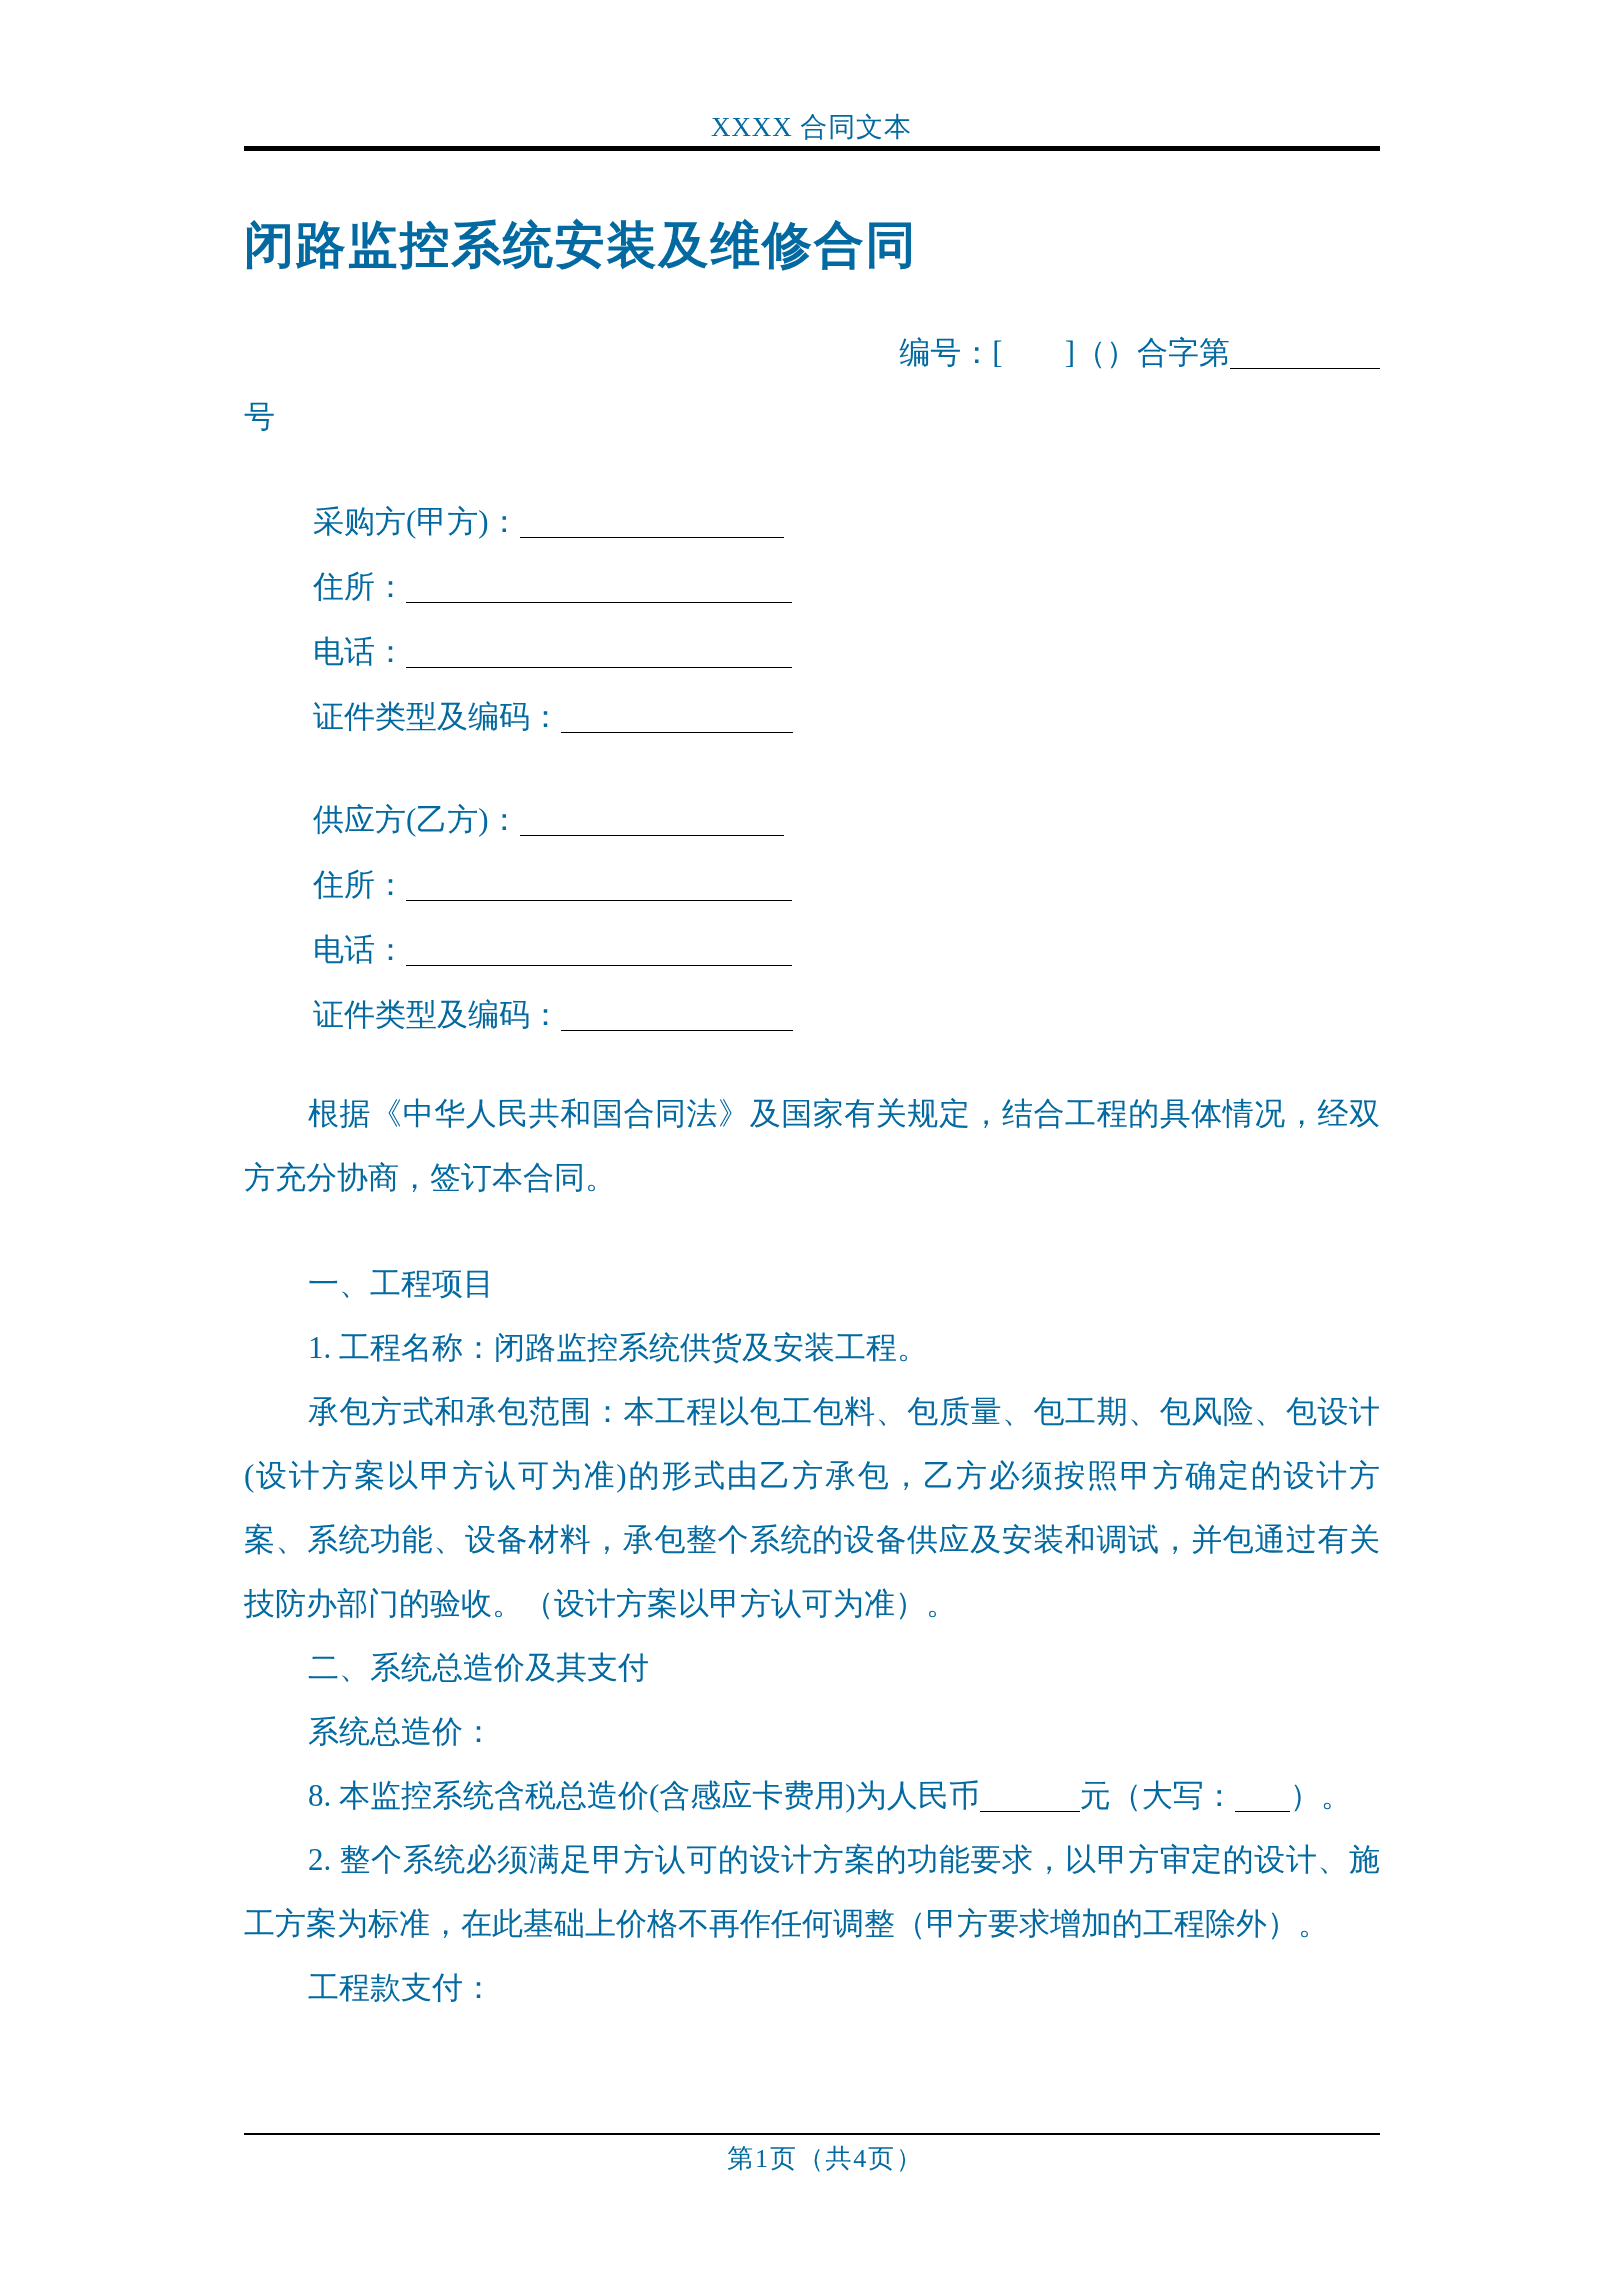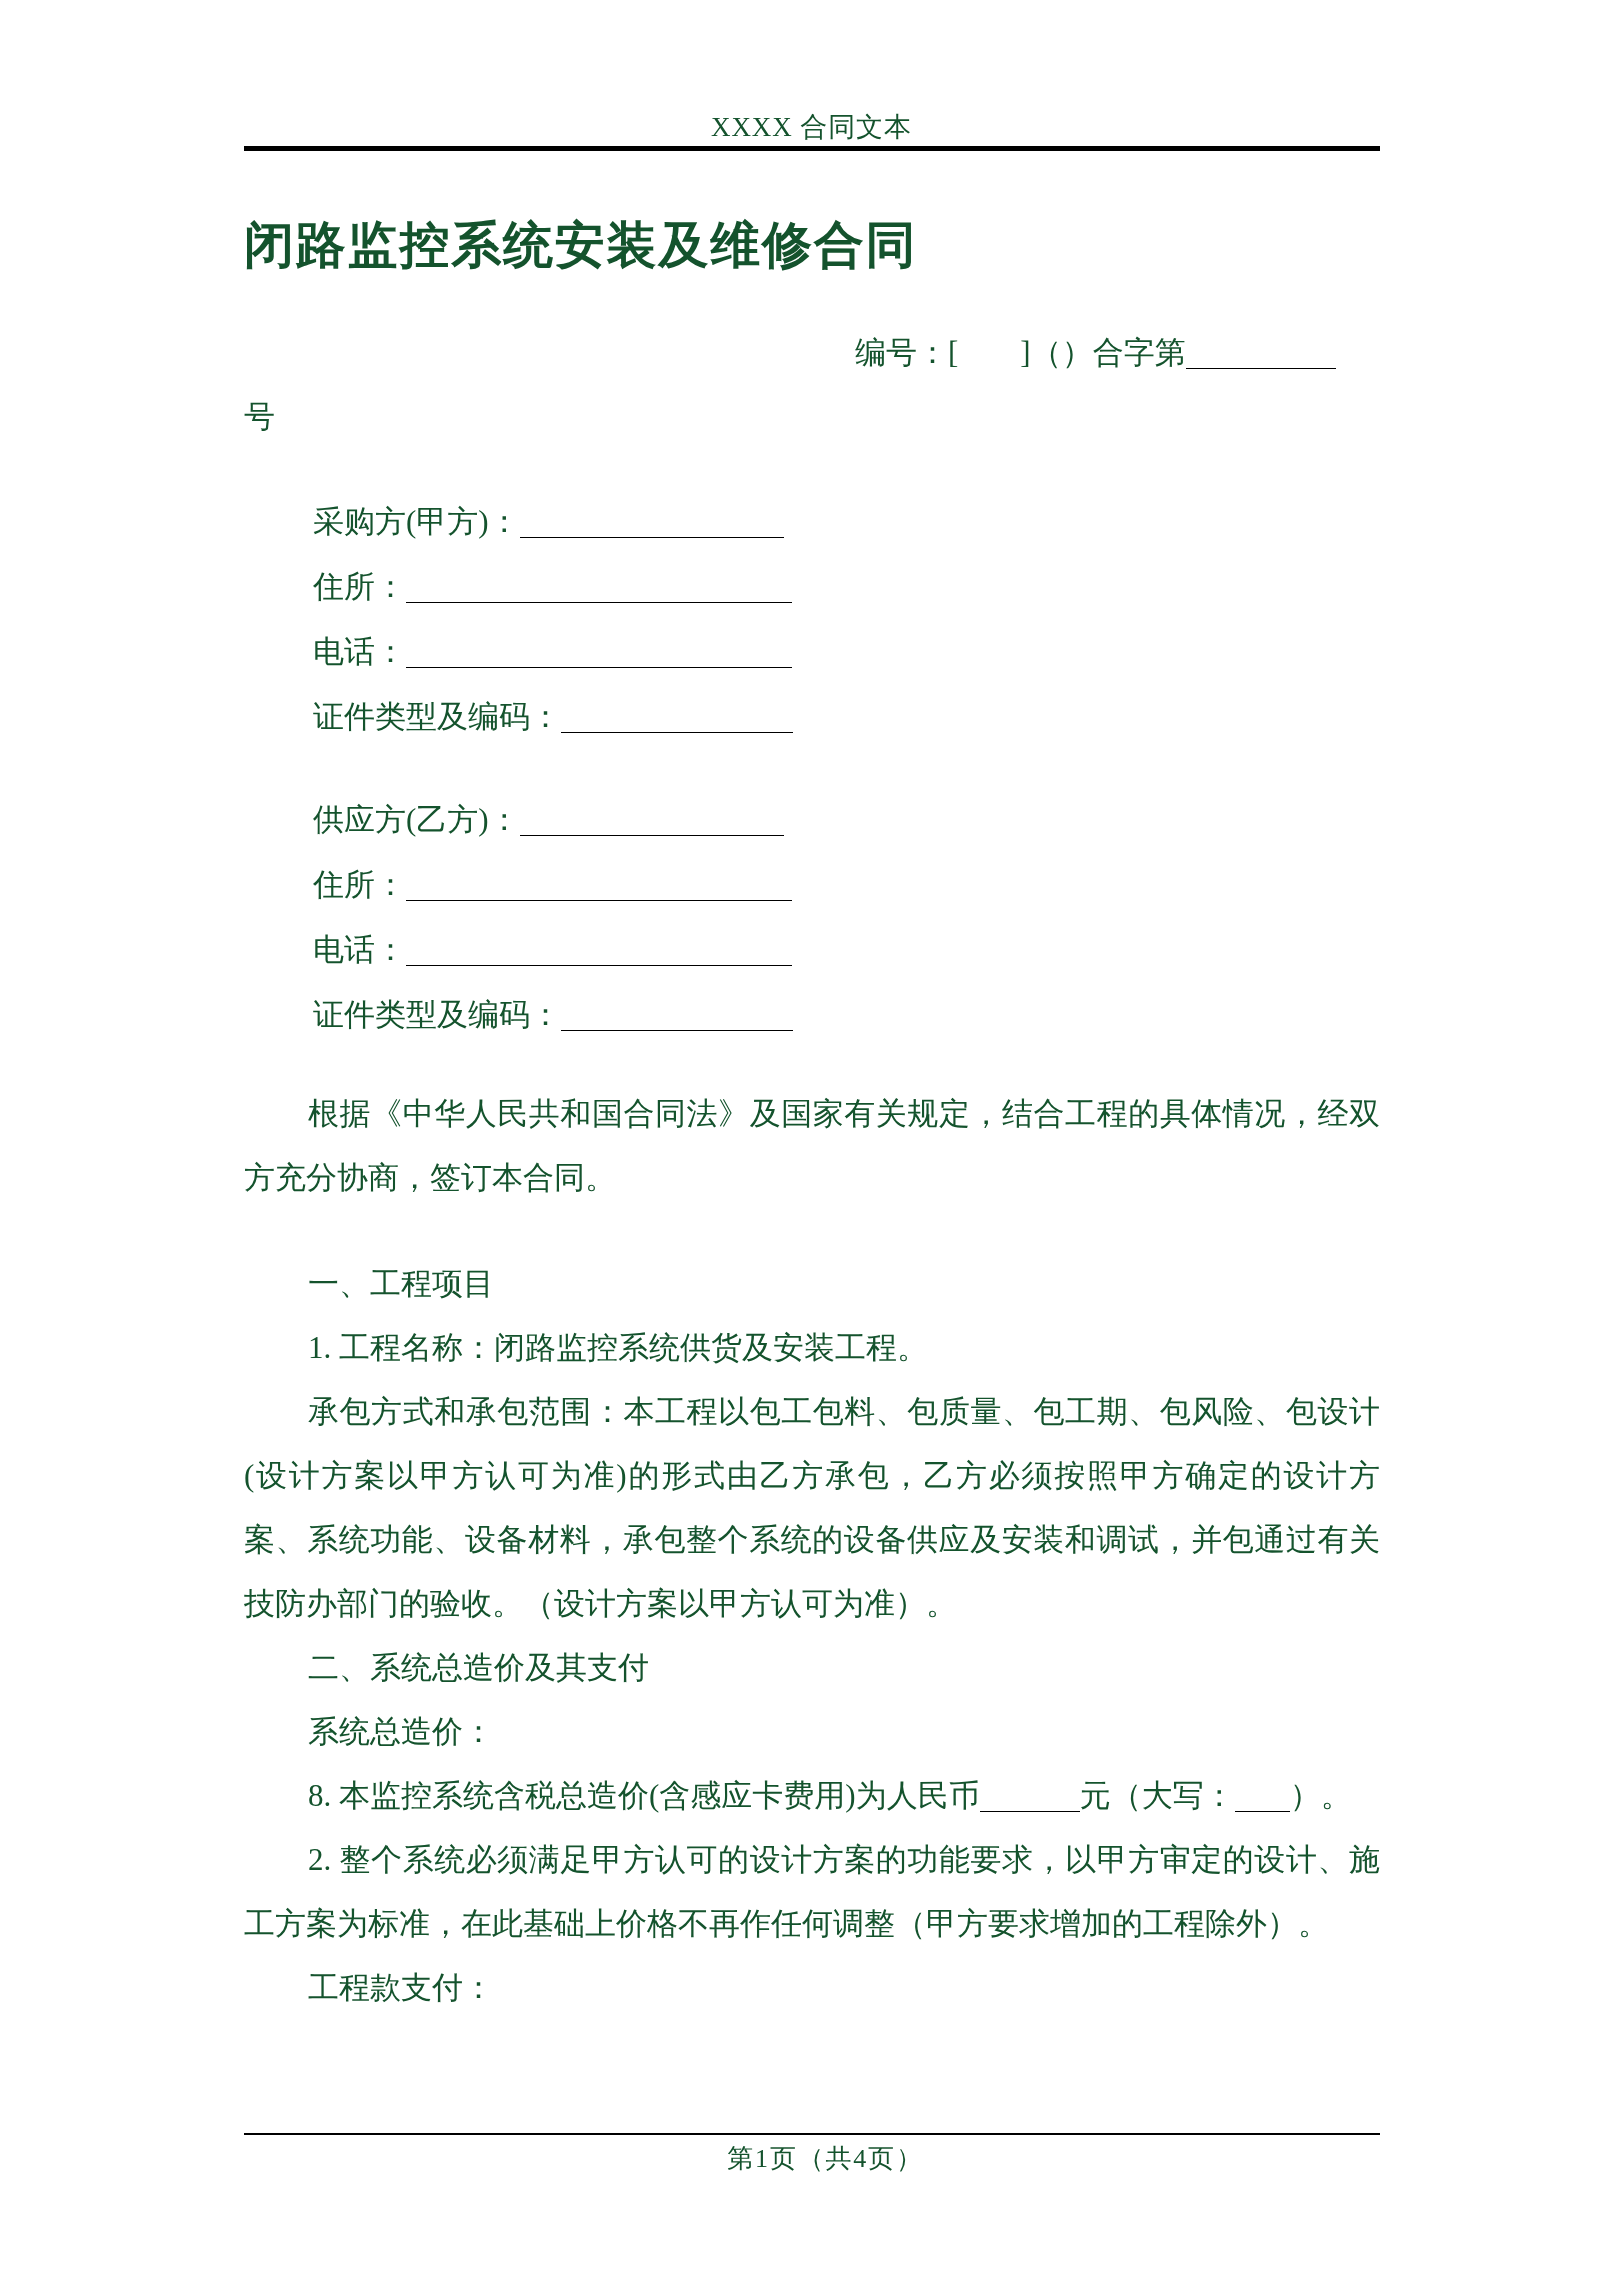--- a/index.html
+++ b/index.html
@@ -1,21 +1,21 @@
 <!DOCTYPE html>
 <html style="font-size:14.5px"><head>
 <meta charset="utf-8">
 <style>
   html, body { margin: 0; padding: 0; background: #ffffff; }
   .page {
     position: relative;
     width: 1623px;
     height: 2294px;
     background: #ffffff;
-    color: #14532d;
+    color: #0369a1;
     font-family: "Liberation Serif", "DejaVu Serif", serif;
     overflow: hidden;
   }
   .doc-header {
     position: absolute;
     top: 111px; left: 0; right: 0;
     text-align: center;
     font-size: 27px;
     line-height: 33px;
     letter-spacing: 0.9px;
@@ -34,21 +34,21 @@
     line-height: 64px;
   }
   .doc-title {
     margin: 216px 0 0 0;
     font-size: 50px;
     font-weight: bold;
     line-height: 58px;
     letter-spacing: 1.8px;
   }
   .numbering { margin-top: 47px; }
-  .num-line1 { padding-left: 611px; line-height: 64px; white-space: nowrap; }
+  .num-line1 { padding-left: 611px; line-height: 64px; white-space: nowrap; text-align: right; }
   .num-line2 { line-height: 64px; }
   .party { margin-top: 40px; }
   .party-b { margin-top: 38px; }
   .field-row { line-height: 65px; padding-left: 69px; white-space: nowrap; }
   .preamble {
     margin: 35px 0 0 0;
     text-indent: 64px;
     text-align: justify;
   }
   .body-block { margin-top: 42px; }

